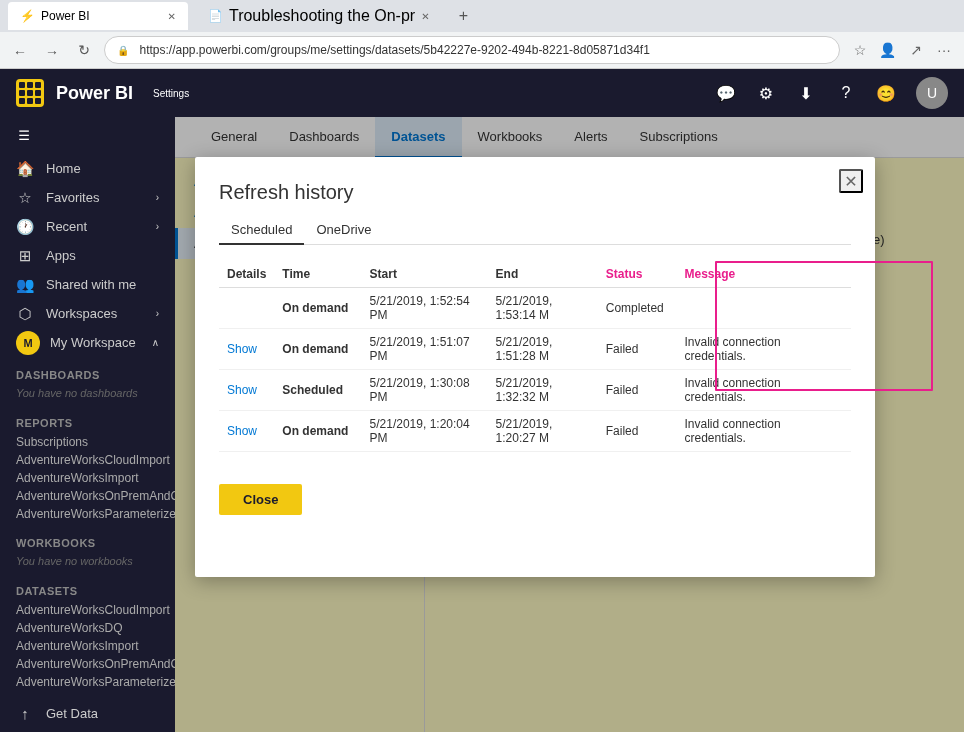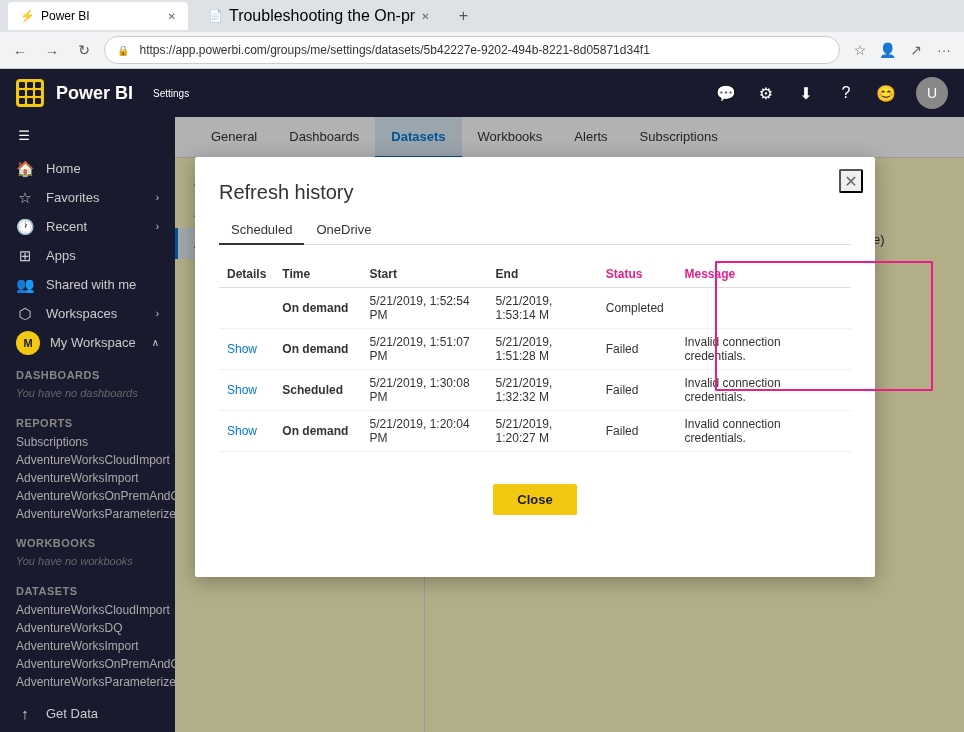--- a/index.html
+++ b/index.html
@@ -76,21 +76,21 @@
     .modal-tabs { display: flex; gap: 0; margin-bottom: 16px; border-bottom: 1px solid #ddd; }
     .modal-tab { padding: 6px 12px; cursor: pointer; font-size: 13px; color: #333; border-bottom: 2px solid transparent; margin-bottom: -1px; }
     .modal-tab.active { color: #333; border-bottom-color: #333; font-weight: 500; }
 
     
     .refresh-table { width: 100%; border-collapse: collapse; font-size: 12px; }
     .refresh-table th { text-align: left; padding: 6px 8px; color: #333; font-weight: 600; border-bottom: 1px solid #ddd; font-size: 12px; }
     .refresh-table td { padding: 6px 8px; color: #333; border-bottom: 1px solid #f0f0f0; font-size: 12px; }
     .show-link { color: #0078d4; cursor: pointer; text-decoration: none; }
 
-    .modal-footer { display: flex; justify-content: center; padding-top: 16px; margin-top: 16px; }
+    .modal-footer { display: flex; justify-content: flex-start; padding-top: 16px; margin-top: 16px; }
     .close-btn { background: #f2c811; color: #1a1a2e; border: none; padding: 8px 24px; font-size: 13px; font-weight: 600; cursor: pointer; border-radius: 2px; }
 
     
     .col-details { width: 50px; }
     .col-type { width: 90px; font-weight: bold; }
     .col-start { width: 140px; }
     .col-end { width: 120px; }
     .col-status { width: 80px; }
     .col-message { width: 200px; }
 

